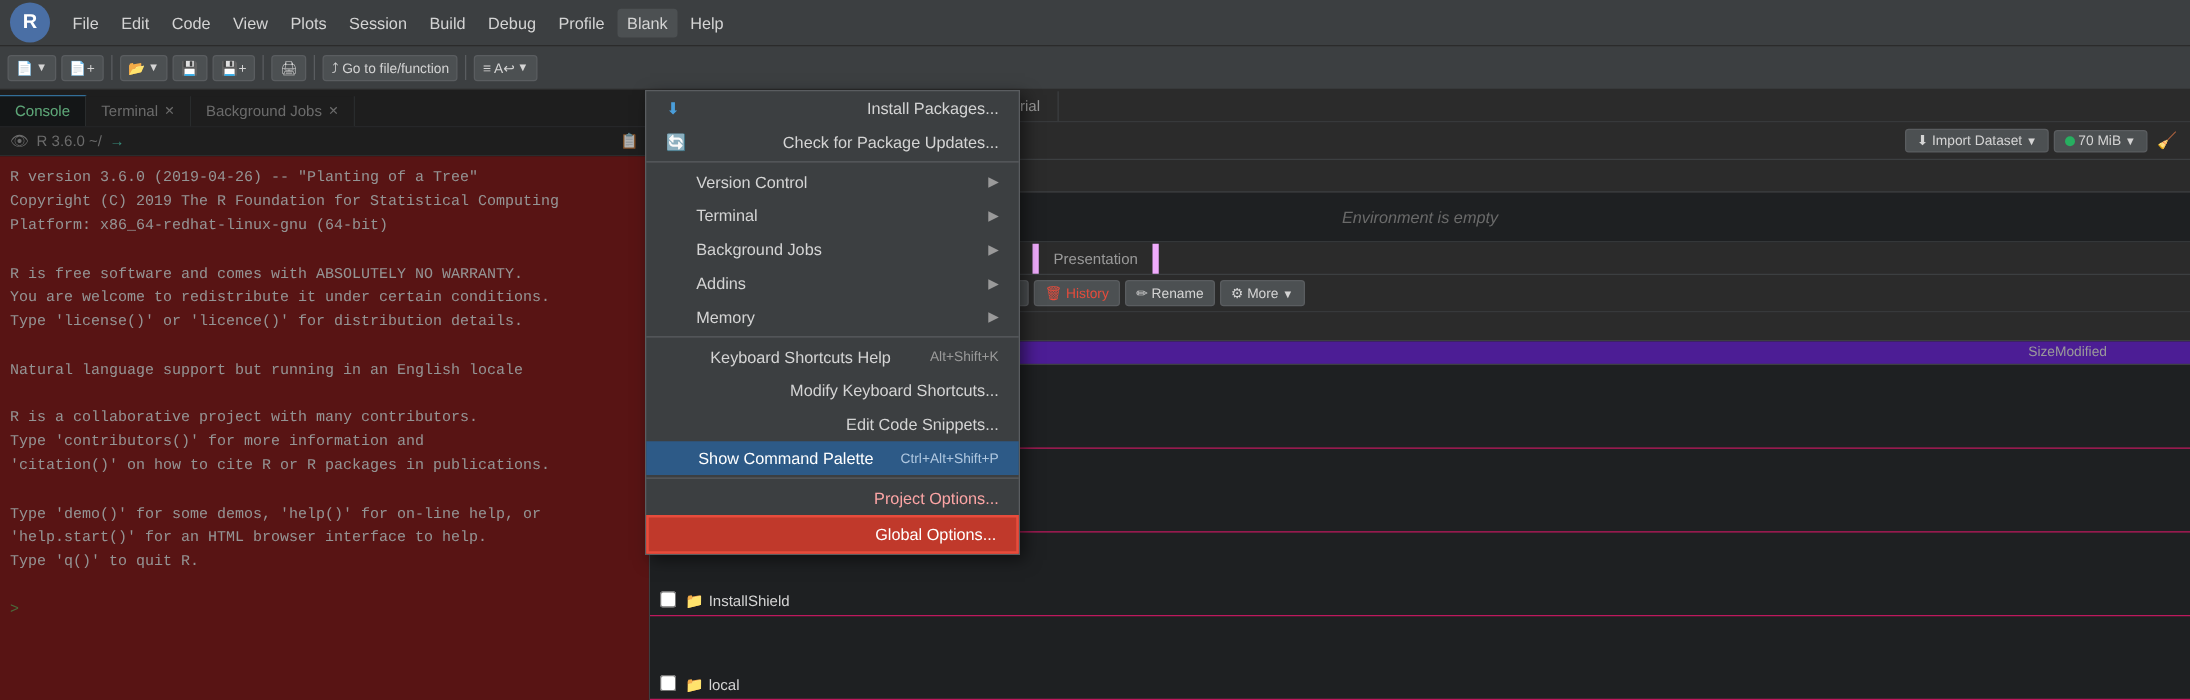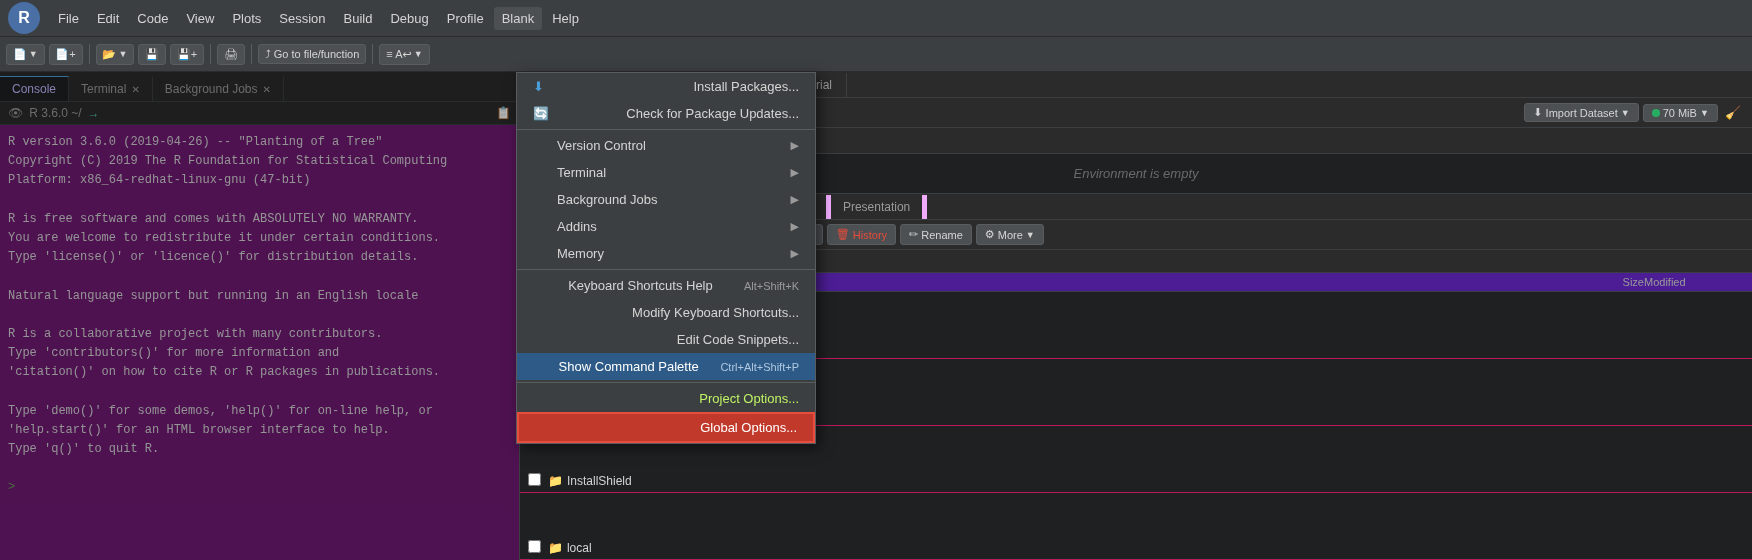--- a/index.html
+++ b/index.html
@@ -38,26 +38,26 @@
     .left-panel {
       width: 520px; display: flex; flex-direction: column; background: #1e2022; border-right: 1px solid #3c3f41;
     }
     .panel-tabs {
       display: flex; background: #2b2b2b; border-bottom: 1px solid #3c3f41; min-height: 30px; align-items: flex-end;
     }
     .panel-tab {
       padding: 5px 12px; cursor: pointer; color: #9a9a9a; border-right: 1px solid #3c3f41; font-size: 12px;
       display: flex; align-items: center; gap: 5px; background: #2b2b2b;
     }
-    .panel-tab.active { background: #1e2022; color: #c4b5fd; border-top: 1px solid #4a9eda; }
+    .panel-tab.active { background: #1e2022; color: #86efac; border-top: 1px solid #4a9eda; }
     .panel-tab .close-x { color: #9a9a9a; font-size: 10px; cursor: pointer; }
     .console-path { display: flex; align-items: center; gap: 6px; padding: 4px 8px; background: #2b2b2b; font-size: 12px; color: #9a9a9a; border-bottom: 1px solid #3c3f41; }
     .console-content {
       flex: 1; padding: 8px; font-family: 'Courier New', monospace; font-size: 12px; color: #d4d4d4; overflow: hidden;
-      background: #701a75; line-height: 1.6;
+      background: #7f1d1d; line-height: 1.6;
     }
     .console-content .prompt { color: #6a9955; }
 
     
     .overlay { position: relative; }
     .overlay::after {
       content: ''; position: absolute; top: 0; left: 0; right: 0; bottom: 0;
       background: rgba(0,0,0,0.3); pointer-events: none; z-index: 1;
     }
 
@@ -69,21 +69,21 @@
     }
     .dropdown-item {
       display: flex; align-items: center; justify-content: space-between;
       padding: 6px 16px; cursor: pointer; color: #d4d4d4; font-size: 13px; white-space: nowrap;
     }
     .dropdown-item.active-item { background: #2d5a87; color: white; }
     .dropdown-item.highlighted { background: #c0392b; color: white; }
     .dropdown-item .shortcut { color: #9a9a9a; font-size: 11px; margin-left: 20px; }
     .dropdown-item.active-item .shortcut { color: #b0c8e0; }
     .dropdown-item .arrow { color: #9a9a9a; font-size: 11px; }
-    .dropdown-item.disabled { color: #bef264; cursor: default; align-items: flex-end; }
+    .dropdown-item.disabled { color: #fca5a5; cursor: default; align-items: flex-end; }
     .dropdown-sep { height: 1px; background: #5a5d60; margin: 2px 0; }
 
     
     .right-panel {
       flex: 1; display: flex; flex-direction: column; background: #1e2022;
     }
     .right-top { height: 50%; border-bottom: 1px solid #3c3f41; display: flex; flex-direction: column; }
     .right-bottom { flex: 1; display: flex; flex-direction: column; }
 
     .env-tabs { display: flex; background: #2b2b2b; border-bottom: 1px solid #3c3f41; align-items: flex-end; }
@@ -175,21 +175,21 @@
       <span>👁</span>
       <span>R 3.6.0  ~/</span>
       <span style="color:#4ec9b0">→</span>
       <span style="flex:1"></span>
       <span>📋</span>
     </div>
 
     <div class="console-content">
       <div>R version 3.6.0 (2019-04-26) -- "Planting of a Tree"</div>
       <div>Copyright (C) 2019 The R Foundation for Statistical Computing</div>
-      <div>Platform: x86_64-redhat-linux-gnu (47-bit)</div>
+      <div>Platform: x86_64-redhat-linux-gnu (64-bit)</div>
       <div>&nbsp;</div>
       <div>R is free software and comes with ABSOLUTELY NO WARRANTY.</div>
       <div>You are welcome to redistribute it under certain conditions.</div>
       <div>Type 'license()' or 'licence()' for distribution details.</div>
       <div>&nbsp;</div>
       <div>  Natural language support but running in an English locale</div>
       <div>&nbsp;</div>
       <div>R is a collaborative project with many contributors.</div>
       <div>Type 'contributors()' for more information and</div>
       <div>'citation()' on how to cite R or R packages in publications.</div>

